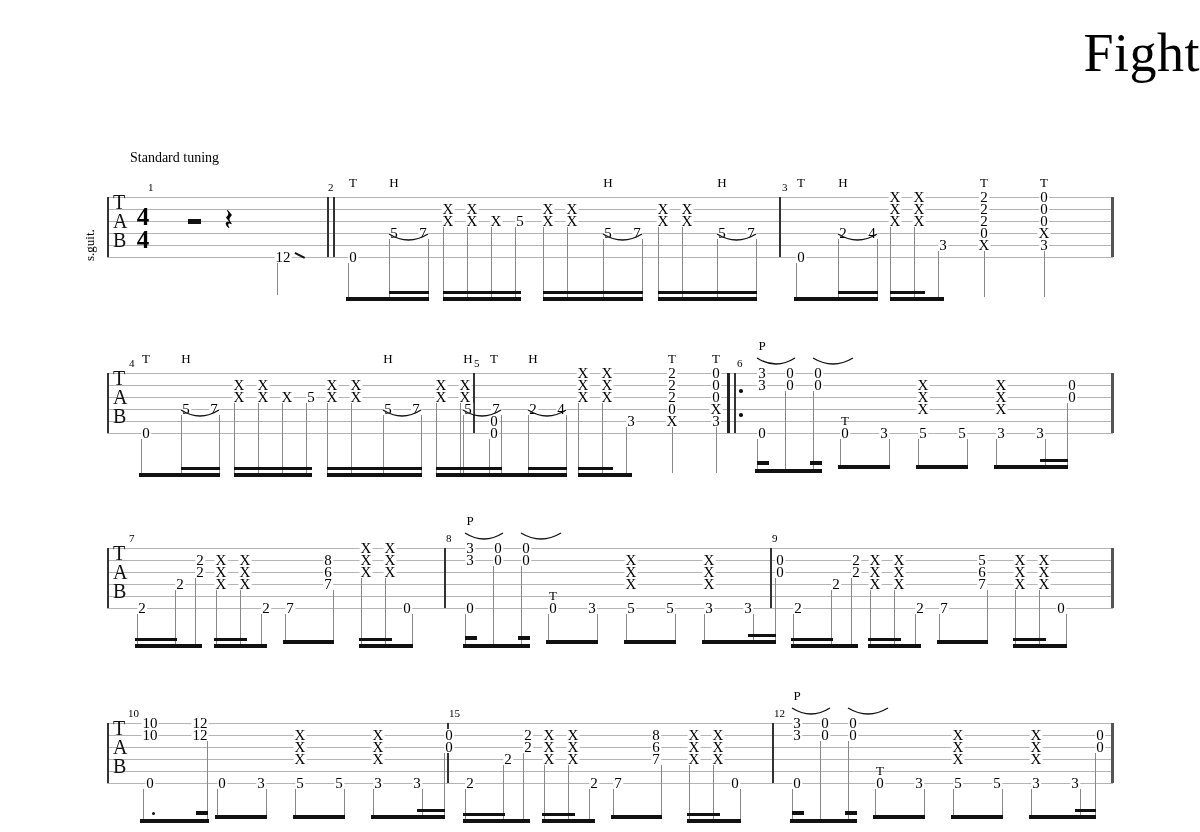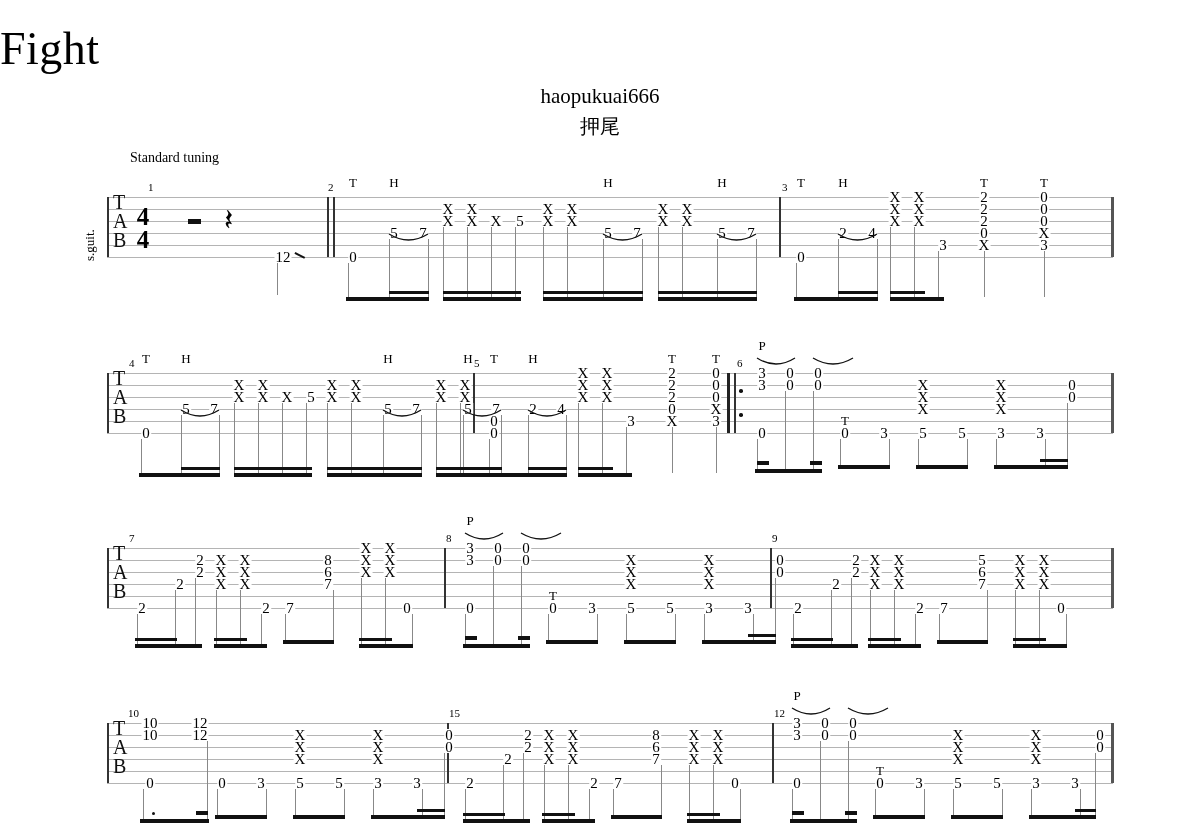--- a/index.html
+++ b/index.html
@@ -1,20 +1,20 @@
 <!DOCTYPE html>
 <html><head>
 <meta charset="utf-8">
 <style>
   html,body{margin:0;padding:0;background:#ffffff;}
   body{width:1200px;height:832px;font-family:"Liberation Serif",serif;color:#000;position:relative;overflow:hidden;}
   .page{position:relative;width:1200px;height:832px;}
 
   
-  .title{position:absolute;left:0;right:0;top:22px;text-align:left;font-size:46px;font-family:"Liberation Serif",serif;font-weight:400;letter-spacing:.5px;}
+  .title{position:absolute;left:0;right:0;top:22px;text-align:right;font-size:54px;font-family:"Liberation Serif",serif;font-weight:400;letter-spacing:.5px;}
   .subtitle{position:absolute;left:0;right:0;top:84px;text-align:center;font-size:21px;font-family:"Liberation Serif",serif;}
   .composer{position:absolute;left:0;right:0;top:113px;text-align:center;font-size:20px;font-family:"DejaVu Sans",sans-serif;}
   .tuning{position:absolute;left:130px;top:150px;font-size:14px;font-family:"Liberation Serif",serif;}
 
   
   .system{position:absolute;left:0;top:0;width:1200px;}
   .sline{position:absolute;height:1px;background:#b4b4b4;}
   .barline{position:absolute;width:1.6px;background:#333;}
   .barline.heavy{width:3px;background:#222;}
   .endbar{position:absolute;width:2.6px;background:#555;}
@@ -52,22 +52,20 @@
   .repdot{position:absolute;width:3.5px;height:3.5px;border-radius:50%;background:#111;}
 
   .slide{position:absolute;width:11px;height:1.6px;background:#111;transform:rotate(27deg);transform-origin:left center;}
 </style>
 </head>
 <body>
 
 <div class="page">
 
   <div class="title">Fight</div>
-  <div class="subtitle">haopukuai666</div>
-  <div class="composer">押尾</div>
   <div class="tuning">Standard tuning</div>
 
   <div id="render-root">
       <div class="system" style="top: 0px;">
         <div class="sline" style="left: 107px; top: 197px; width: 1006px;"></div>
         <div class="sline" style="left: 107px; top: 209px; width: 1006px;"></div>
         <div class="sline" style="left: 107px; top: 221px; width: 1006px;"></div>
         <div class="sline" style="left: 107px; top: 233px; width: 1006px;"></div>
         <div class="sline" style="left: 107px; top: 245px; width: 1006px;"></div>
         <div class="sline" style="left: 107px; top: 257px; width: 1006px;"></div>

